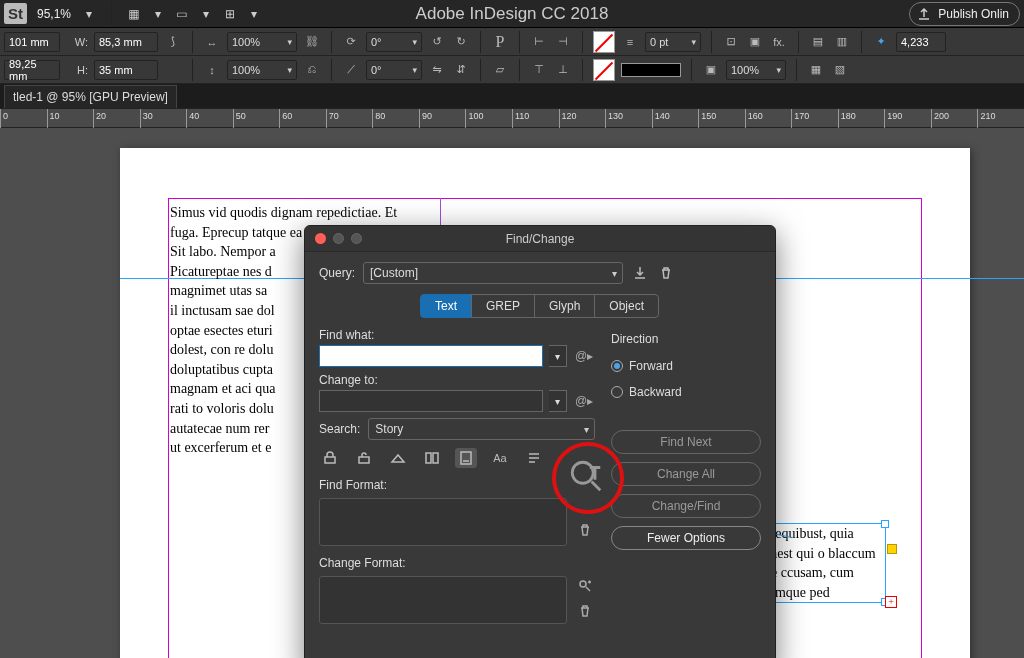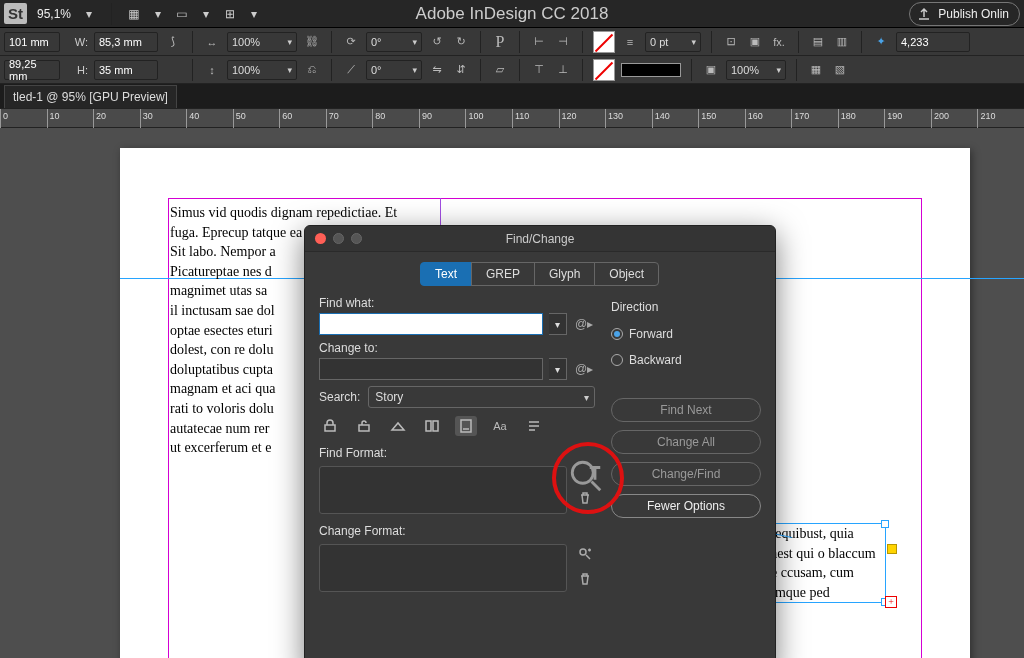--- a/index.html
+++ b/index.html
@@ -226,21 +226,21 @@
   <span class="dd" style="width:56px">0 pt</span>
   <span class="divider"></span>
   <span class="mini-icon">⊡</span>
   <span class="mini-icon">▣</span>
   <span class="mini-icon">fx.</span>
   <span class="divider"></span>
   <span class="mini-icon">▤</span>
   <span class="mini-icon">▥</span>
   <span class="divider"></span>
   <span class="mini-icon" style="color:#4aa3e8">✦</span>
-  <span class="num-in" style="width:74px">4,233</span>
+  <span class="num-in" style="width:50px">4,233</span>
 </div>
 
 <div class="control-row">
   <span class="num-in" style="width:56px">89,25 mm</span>
   <span class="lbl">H:</span>
   <span class="num-in">35 mm</span>
   <span style="width:18px"></span>
   <span class="divider"></span>
   <span class="mini-icon">↕</span>
   <span class="dd" style="width:70px">100%</span>
@@ -373,20 +373,36 @@
   <div class="dlg-titlebar">
     <div class="traffic">
       <span class="dot close"></span>
       <span class="dot min"></span>
       <span class="dot max"></span>
     </div>
     <span class="title">Find/Change</span>
   </div>
 
   <div class="dlg-body">
+    <div class="row">
+      <label>Query:</label>
+      <div class="dlg-dd" style="max-width:260px">
+        <span>[Custom]</span>
+      </div>
+      <span class="mini-icon">
+        <svg class="ico" viewBox="0 0 16 16">
+            <path d="M8 2v8M5 7l3 3 3-3M3 13h10"></path>
+          </svg>
+      </span>
+      <span class="mini-icon">
+        <svg class="ico" viewBox="0 0 16 16">
+            <path d="M4 5h8M6 5V3h4v2M5 5l1 8h4l1-8"></path>
+          </svg>
+      </span>
+    </div>
 
     <div class="tabs">
       <div class="tab active">Text</div>
       <div class="tab">GREP</div>
       <div class="tab">Glyph</div>
       <div class="tab">Object</div>
     </div>
 
     <div class="two-col">
       <div class="left-col">

